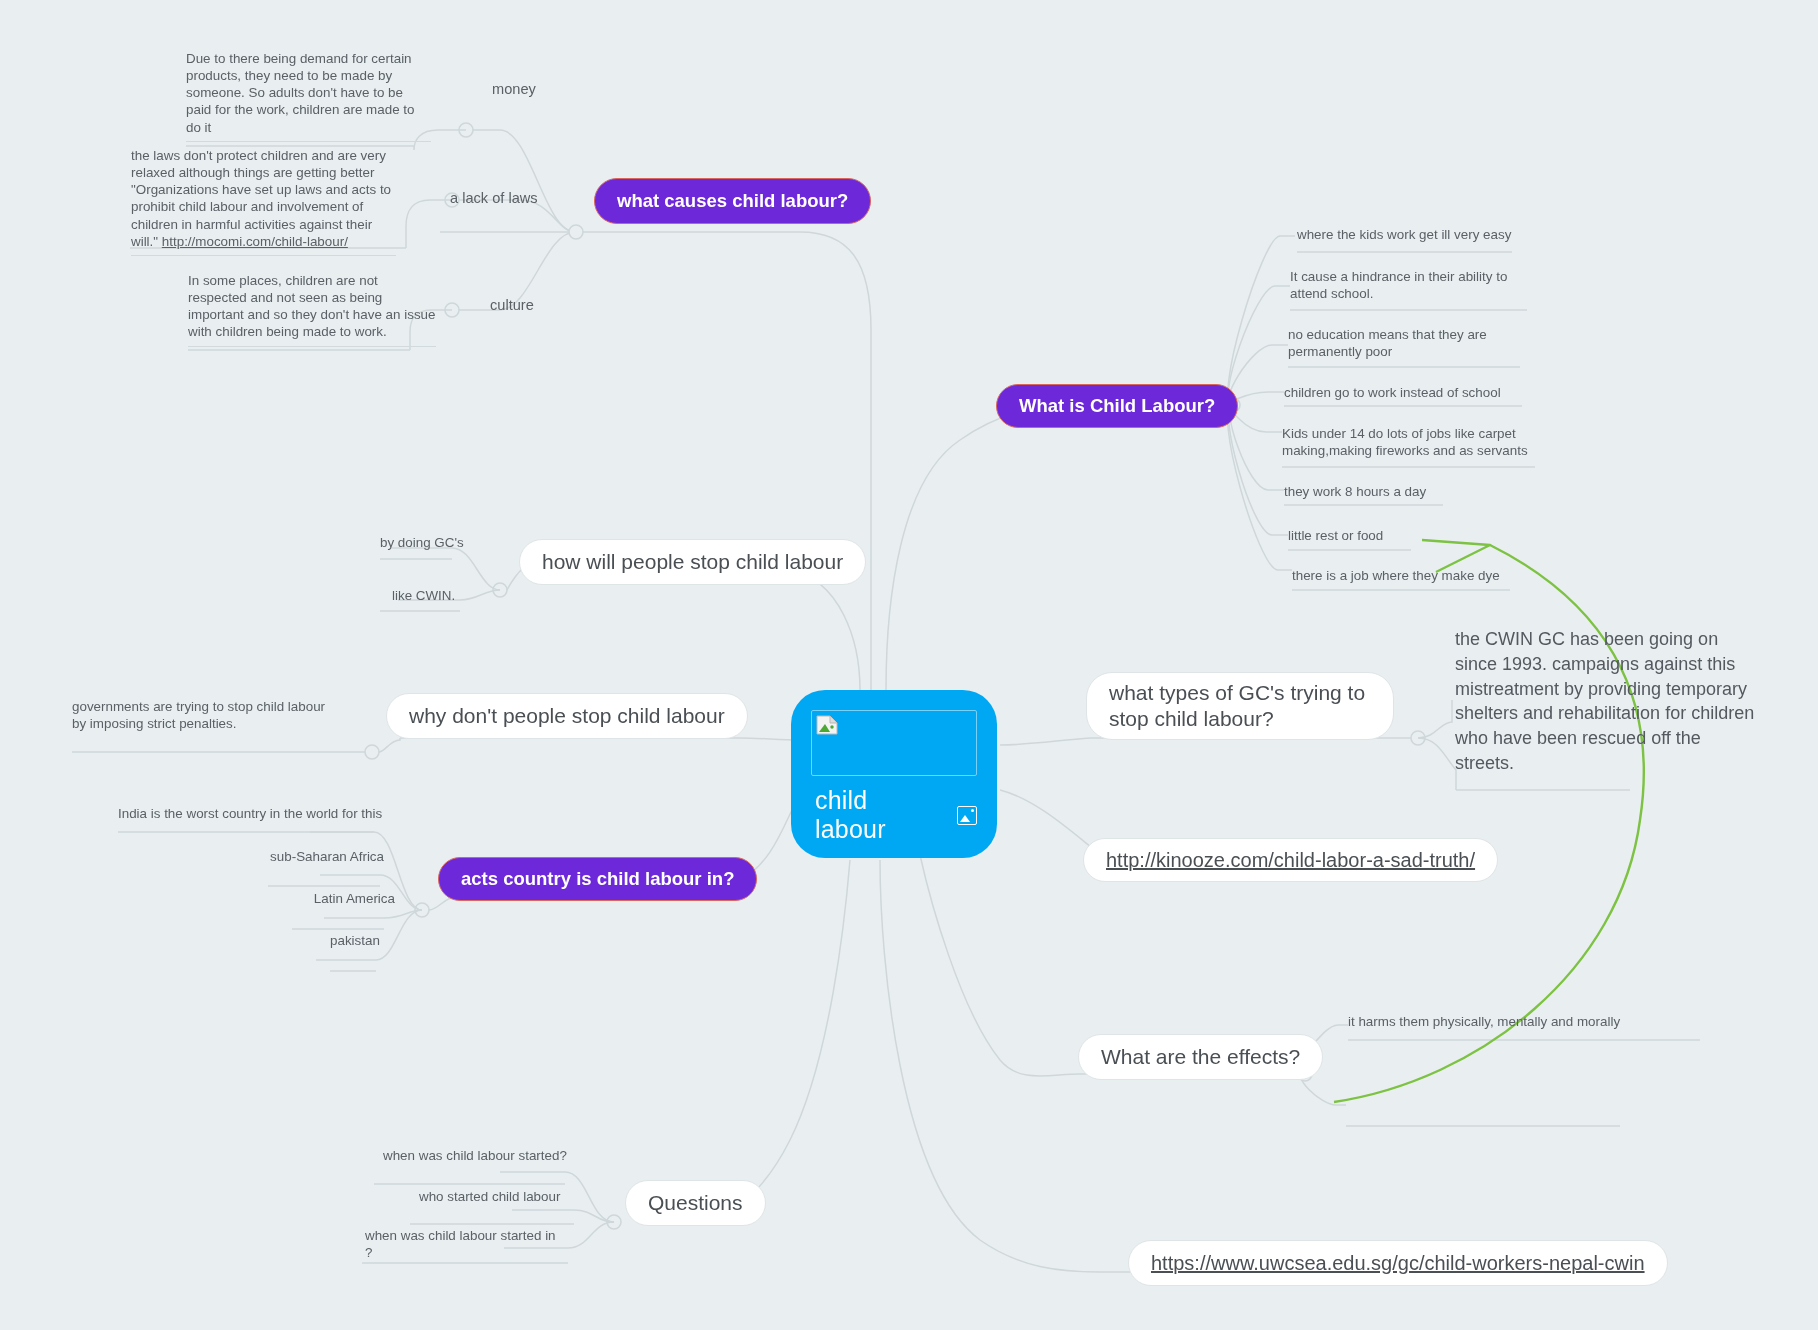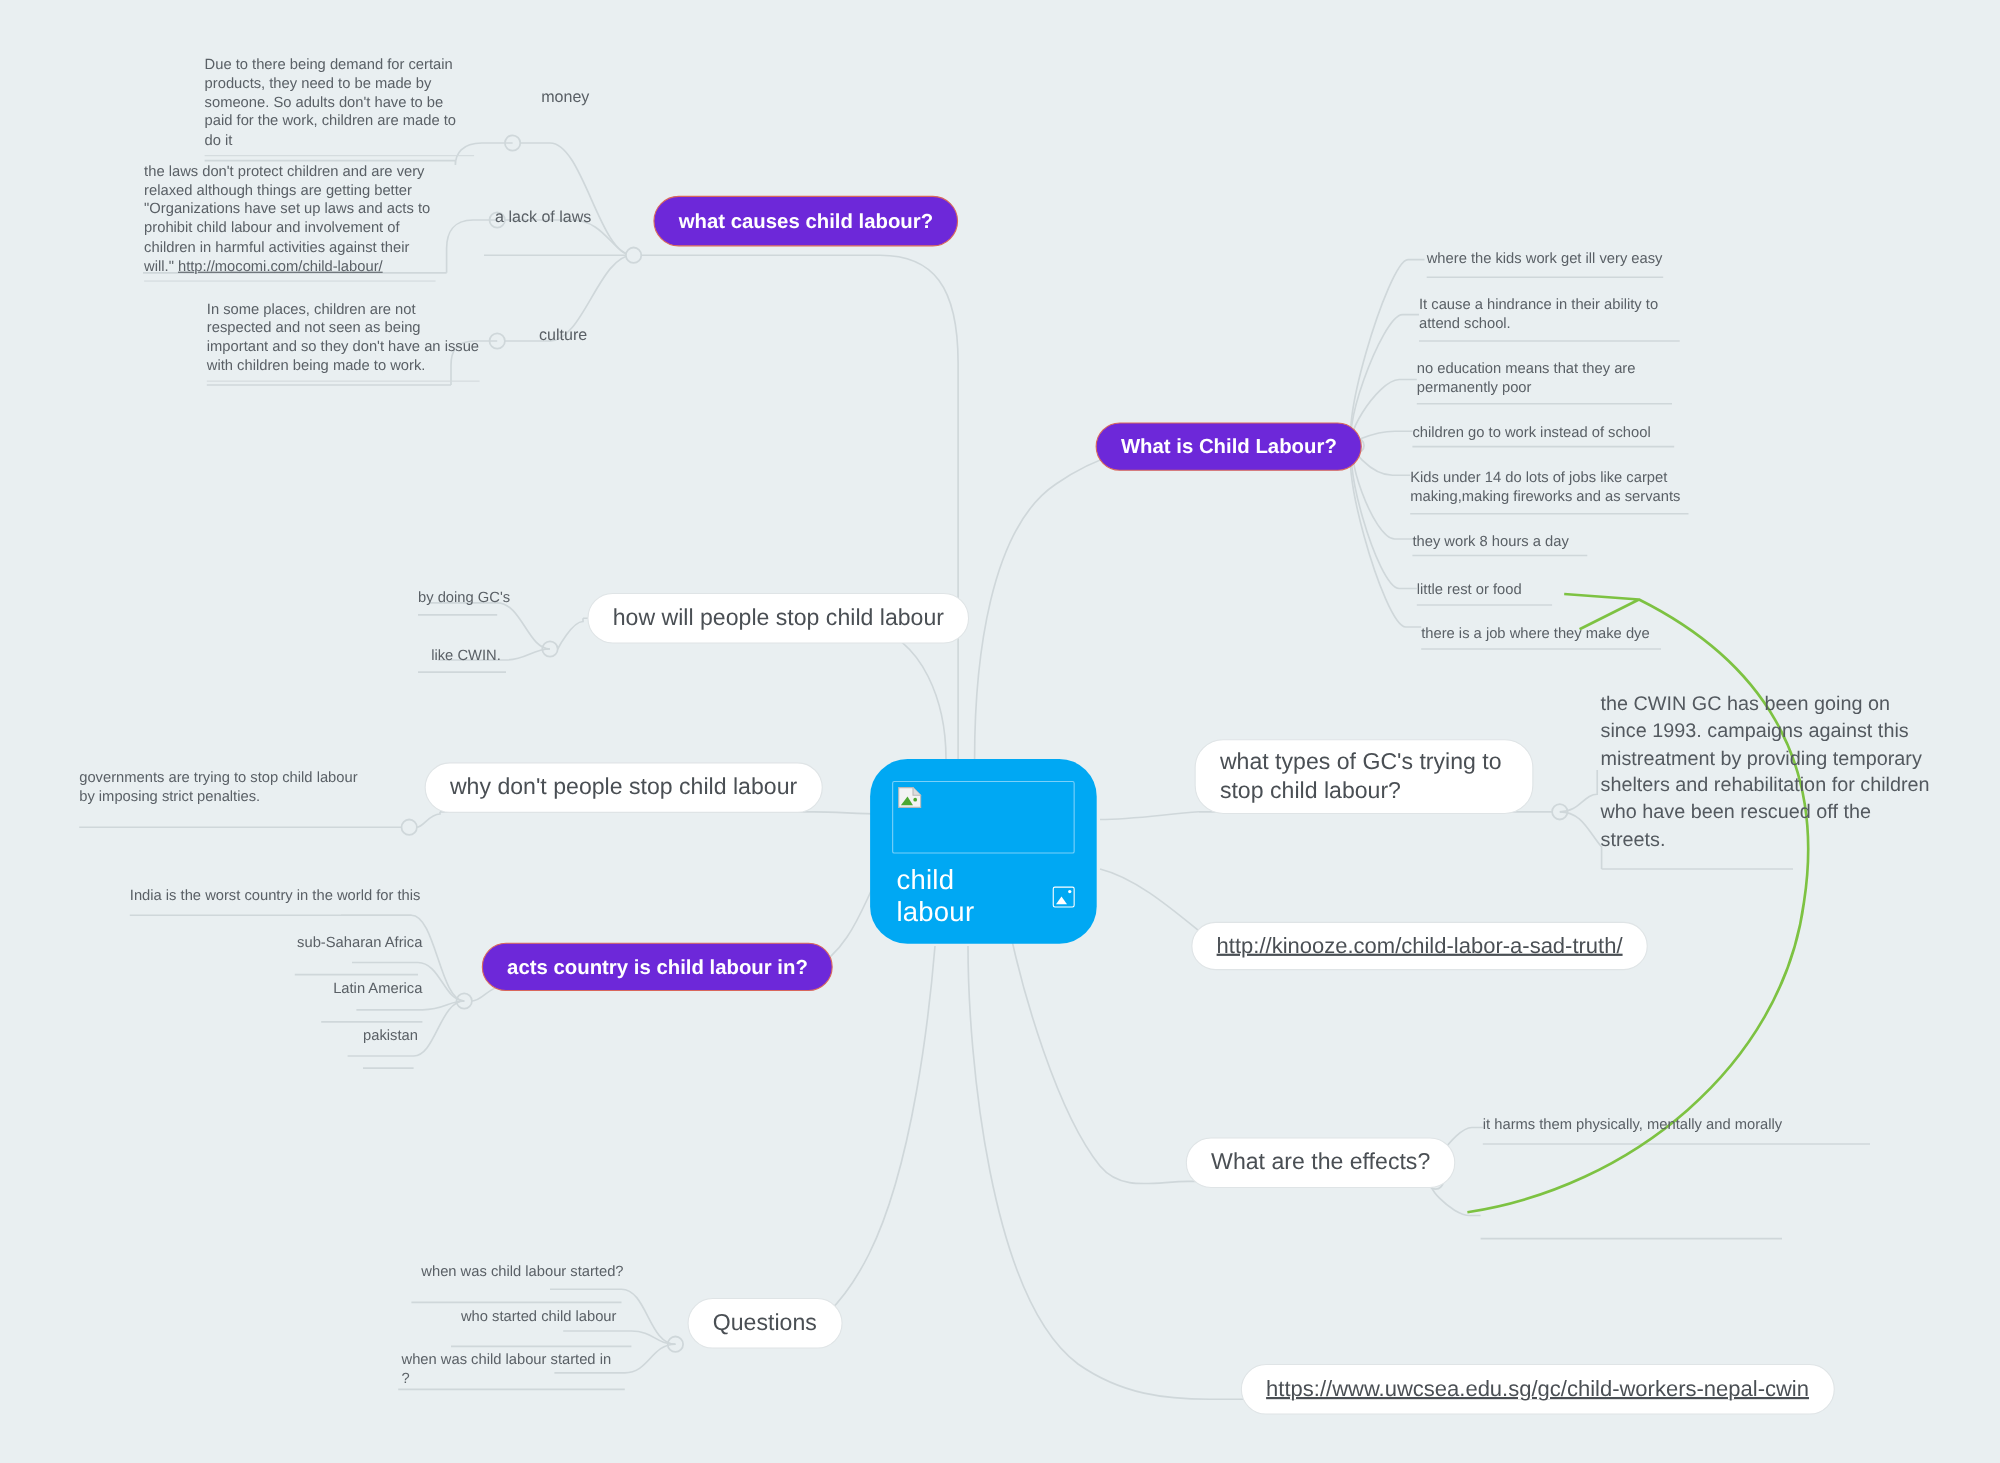--- a/index.html
+++ b/index.html
@@ -238,42 +238,42 @@
     <span>children go to work instead of school</span></div>
   <div class="leaf plain" style="left:1282px;top:425px;width:252px;">
     <span>Kids under 14 do lots of jobs like carpet making,making fireworks and as servants</span></div>
   <div class="leaf plain" style="left:1284px;top:483px;width:230px;">
     <span>they work 8 hours a day</span></div>
   <div class="leaf plain" style="left:1288px;top:527px;width:200px;">
     <span>little rest or food</span></div>
   <div class="leaf plain" style="left:1292px;top:567px;width:240px;">
     <span>there is a job where they make dye</span></div>
 
-  <div class="node pill white" style="left:534px;top:539px;height:46px;">
+  <div class="node pill white" style="left:519px;top:539px;height:46px;">
     <span>how will people stop child labour</span>
   </div>
   <div class="leaf plain" style="left:380px;top:534px;width:130px;">
     <span>by doing GC's</span></div>
   <div class="leaf plain" style="left:392px;top:587px;width:120px;">
     <span>like CWIN.</span></div>
 
   <div class="node pill white" style="left:386px;top:693px;height:46px;">
     <span>why don't people stop child labour</span>
   </div>
   <div class="leaf plain" style="left:72px;top:698px;width:270px;">
     <span>governments are trying to stop child labour by imposing strict penalties.</span></div>
 
   <div class="node pill red" style="left:438px;top:857px;height:44px;">
     <span>acts country is child labour in?</span>
   </div>
   <div class="leaf plain" style="left:118px;top:805px;width:270px;">
     <span>India is the worst country in the world for this</span></div>
   <div class="leaf plain" style="left:268px;top:848px;width:116px;text-align:right;">
     <span>sub-Saharan Africa</span></div>
-  <div class="leaf plain" style="left:292px;top:890px;width:92px;text-align:right;">
+  <div class="leaf plain" style="left:303px;top:890px;width:92px;text-align:right;">
     <span>Latin America</span></div>
   <div class="leaf plain" style="left:330px;top:932px;width:46px;text-align:right;">
     <span>pakistan</span></div>
 
   <div class="node pill white" style="left:625px;top:1180px;height:46px;">
     <span>Questions</span>
   </div>
   <div class="leaf plain" style="left:383px;top:1147px;width:190px;">
     <span>when was child labour started?</span></div>
   <div class="leaf plain" style="left:419px;top:1188px;width:160px;">

